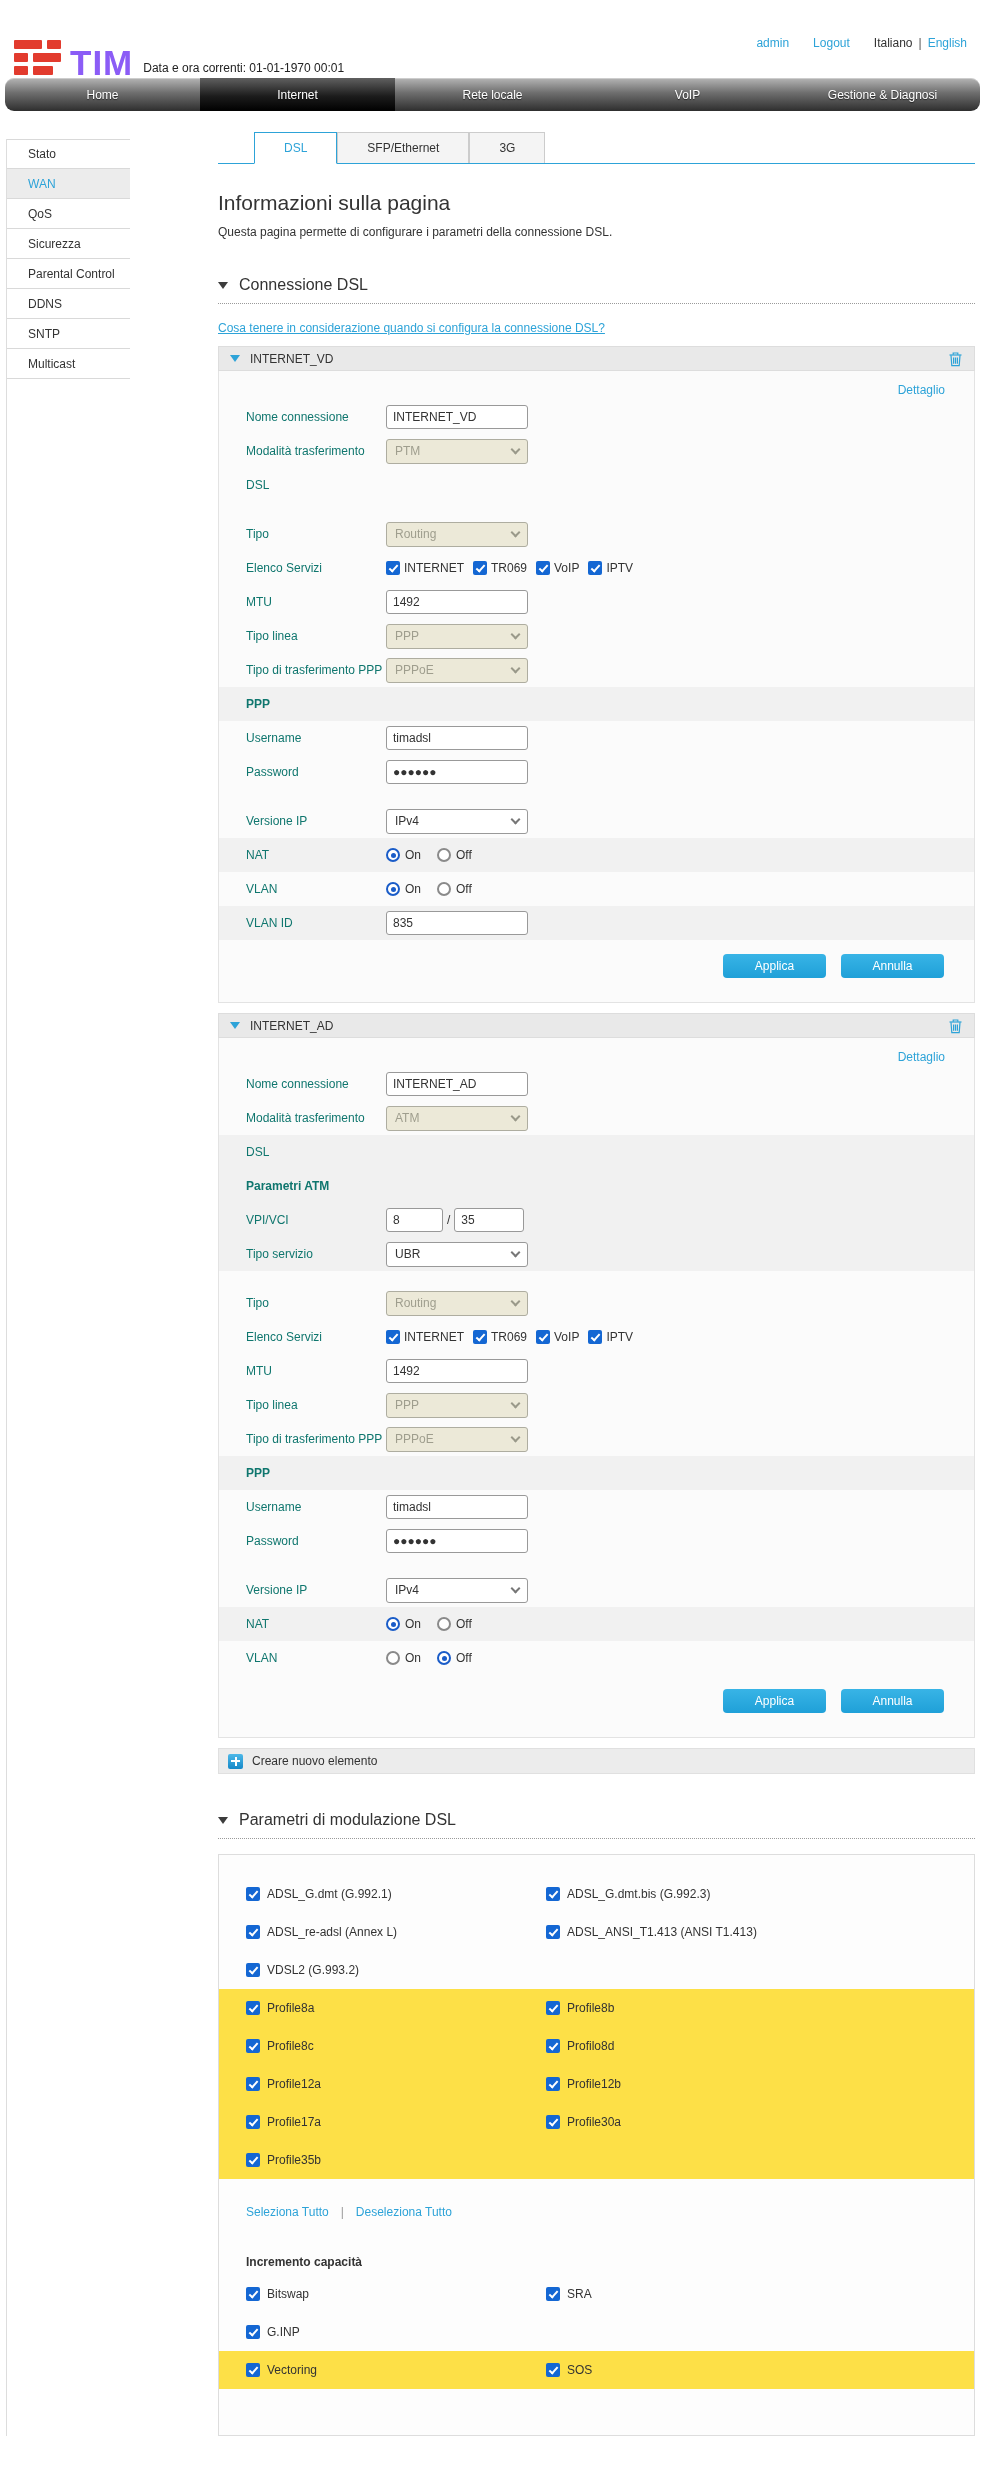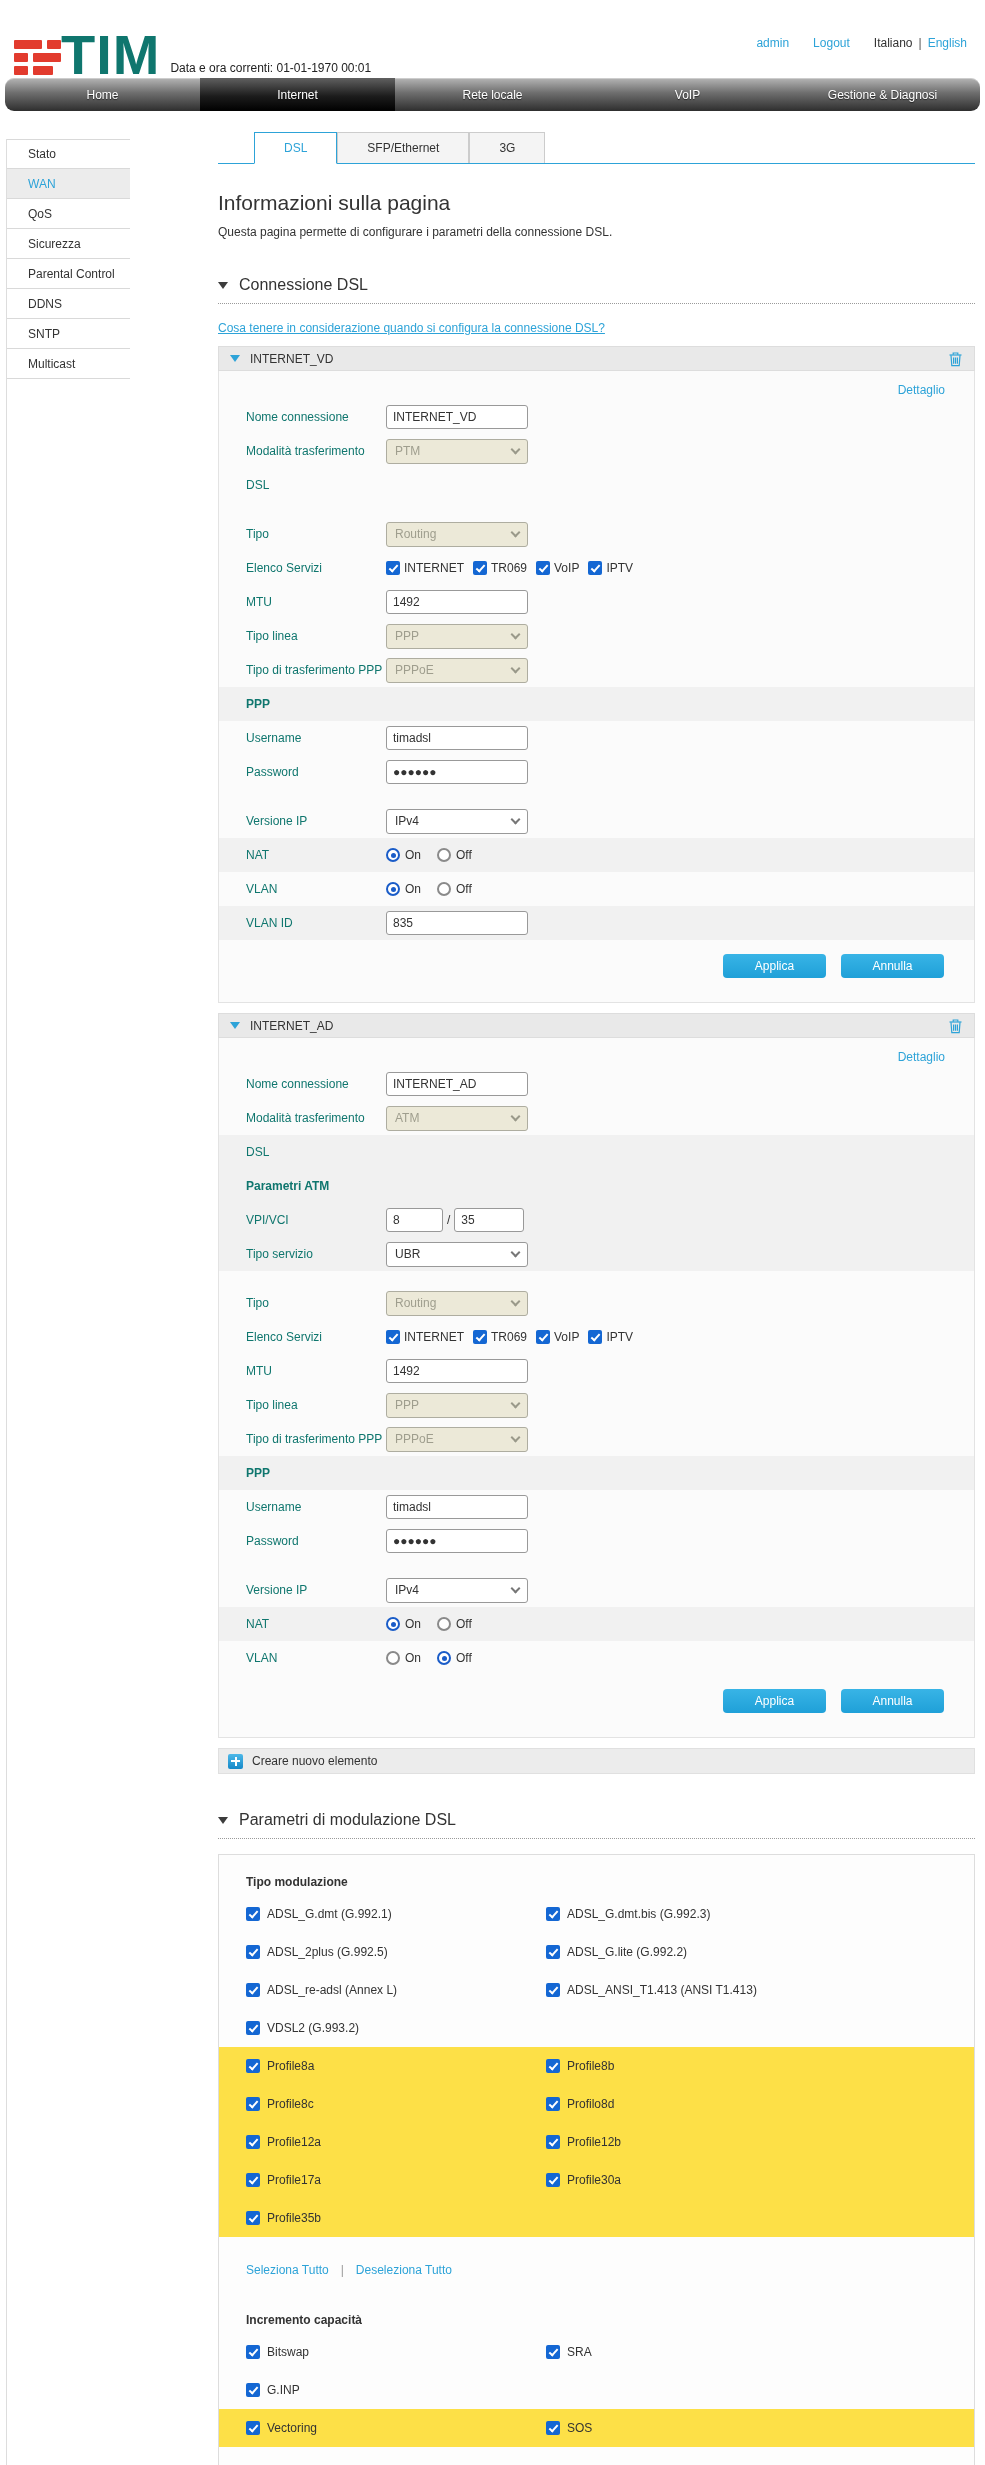--- a/index.html
+++ b/index.html
@@ -6,21 +6,21 @@
   body { width:985px; background:#fff; font-family:"Liberation Sans", sans-serif; color:#333; }
   a { text-decoration:none; cursor:pointer; }
 
   
   .header { height:78px; position:relative; padding:26px 16px 0 14px; display:flex; align-items:flex-end; }
   .logo { display:flex; align-items:flex-end; }
   .logo-bars { display:flex; flex-direction:column; gap:4px; margin-bottom:3px; }
   .lbrow { display:flex; gap:5px; }
   .lbar { height:9px; background:#e23b2e; border-radius:1px; }
   .b28{width:28px}.b14{width:14px}.b20{width:20px}
-  .logo-text { font-size:56px; font-weight:bold; color:#0f766e; line-height:.82; letter-spacing:1px; }
+  .logo-text { font-size:35px; font-weight:bold; color:#8b5cf6; line-height:.82; letter-spacing:1px; margin-left:9px; }
   .datetime { font-size:12px; color:#222; margin-left:10px; margin-bottom:3px; }
   .header-links { position:absolute; right:18px; top:36px; font-size:12px; display:flex; align-items:center; gap:6px; }
   .header-links a { color:#2da3d8; }
   .hl-gap { width:12px; }
   .lang-active { color:#333; }
   .pipe { color:#555; }
 
   
   .navbar { margin:0 5px; height:33px; border-radius:9px; overflow:hidden; display:flex;
             background:linear-gradient(#b5b5b5,#6e6e6e 45%,#3a3a3a 90%,#2e2e2e);
@@ -454,40 +454,29 @@
         <span class="plus-icon"></span>
         <span>Creare nuovo elemento</span>
       </div>
 
       <div class="section-head">
         <span class="tri-dark"></span>
         <span>Parametri di modulazione DSL</span>
       </div>
 
       <div class="modbox">
-        <div class="gtitle">Tipo modulazione</div>
         <div id="mod-type-rows">
             <div class="mrow">
               <span class="mcol">
                 <span class="cb"></span>
                 <span class="mlabel">ADSL_G.dmt (G.992.1)</span>
               </span>
               <span class="mcol">
                 <span class="cb"></span>
                 <span class="mlabel">ADSL_G.dmt.bis (G.992.3)</span>
-              </span>
-            </div>
-            <div class="mrow">
-              <span class="mcol">
-                <span class="cb"></span>
-                <span class="mlabel">ADSL_2plus (G.992.5)</span>
-              </span>
-              <span class="mcol">
-                <span class="cb"></span>
-                <span class="mlabel">ADSL_G.lite (G.992.2)</span>
               </span>
             </div>
             <div class="mrow">
               <span class="mcol">
                 <span class="cb"></span>
                 <span class="mlabel">ADSL_re-adsl (Annex L)</span>
               </span>
               <span class="mcol">
                 <span class="cb"></span>
                 <span class="mlabel">ADSL_ANSI_T1.413 (ANSI T1.413)</span>

